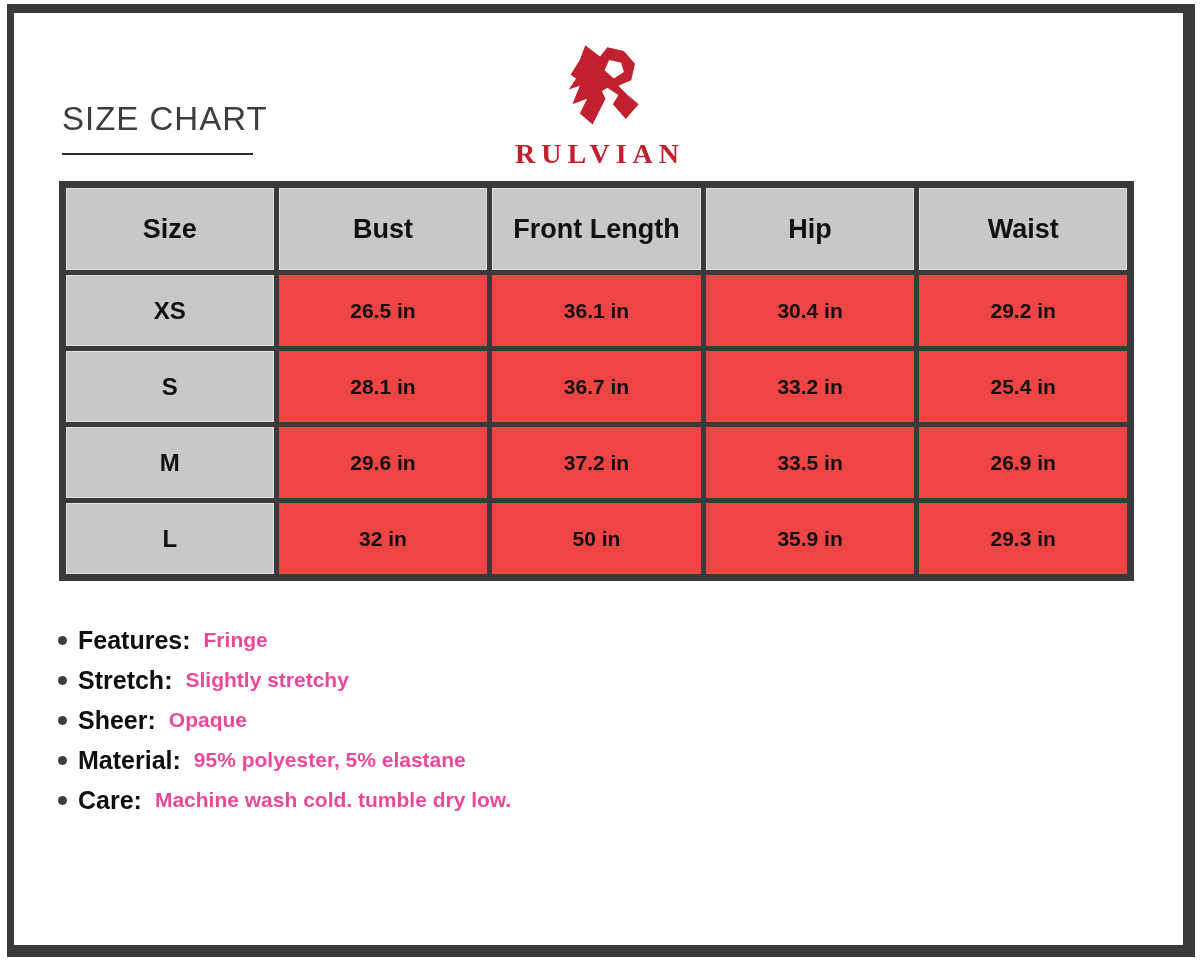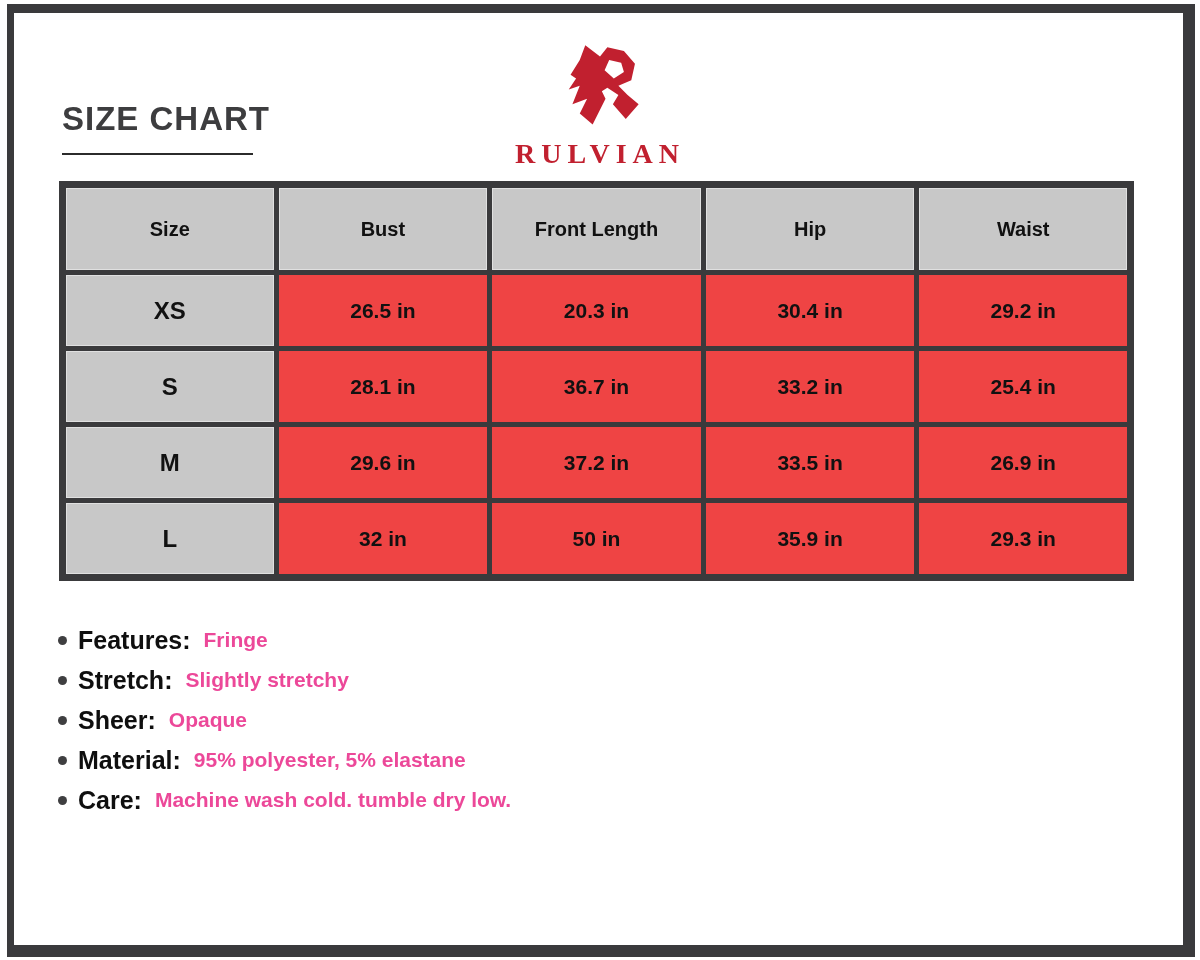--- a/index.html
+++ b/index.html
@@ -24,21 +24,21 @@
     border-width: 9px 12px 12px 7px;
     pointer-events: none;
   }
 
   
   .size-chart-title {
     position: absolute;
     left: 62px;
     top: 100px;
     font-size: 33px;
-    font-weight: bold;
+    font-weight: normal;
     letter-spacing: 1px;
     color: #3d3d3f;
   }
   .title-underline {
     position: absolute;
     left: 62px;
     top: 153px;
     width: 191px;
     height: 2px;
     background: #2b2b2b;
@@ -75,21 +75,21 @@
   .size-table th, .size-table td {
     border: 5px solid #3a3a3c;
     text-align: center;
     vertical-align: middle;
     color: #111111;
   }
   .size-table thead th {
     height: 80px;
     background: #c8c8c8;
     box-shadow: inset 0 0 0 1px #e0e0e0;
-    font-size: 20px;
+    font-size: 27px;
     font-weight: bold;
   }
   .size-table tbody td {
     height: 69px;
     background: #ef4444;
     font-size: 21px;
     font-weight: bold;
   }
   .size-table tbody td.size-cell {
     background: #c8c8c8;
@@ -163,21 +163,21 @@
       <th>Bust</th>
       <th>Front Length</th>
       <th>Hip</th>
       <th>Waist</th>
     </tr>
   </thead>
   <tbody>
     <tr>
       <td class="size-cell">XS</td>
       <td>26.5 in</td>
-      <td>20.3 in</td>
+      <td>36.1 in</td>
       <td>30.4 in</td>
       <td>29.2 in</td>
     </tr>
     <tr>
       <td class="size-cell">S</td>
       <td>28.1 in</td>
       <td>36.7 in</td>
       <td>33.2 in</td>
       <td>25.4 in</td>
     </tr>

